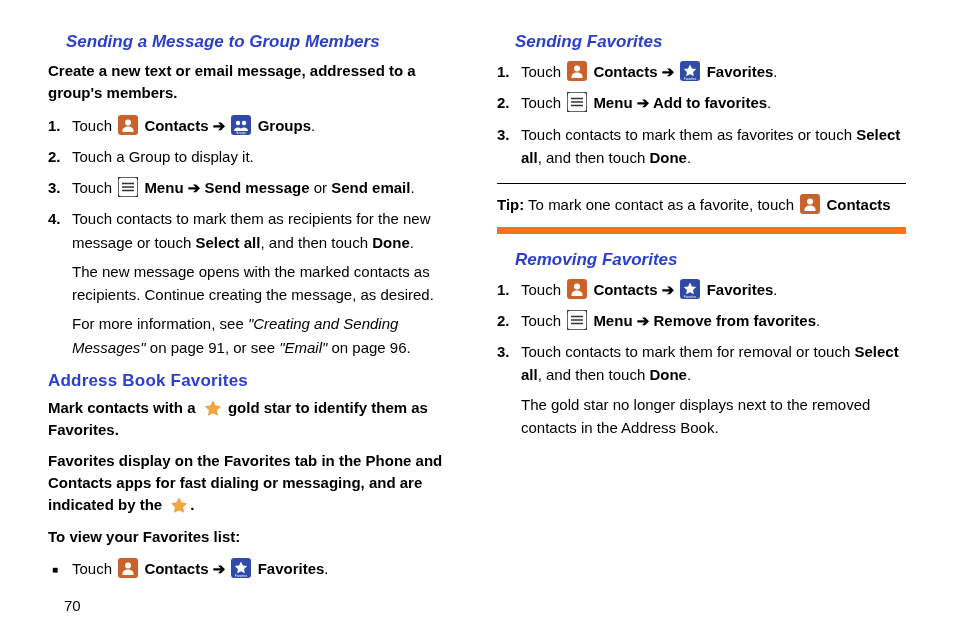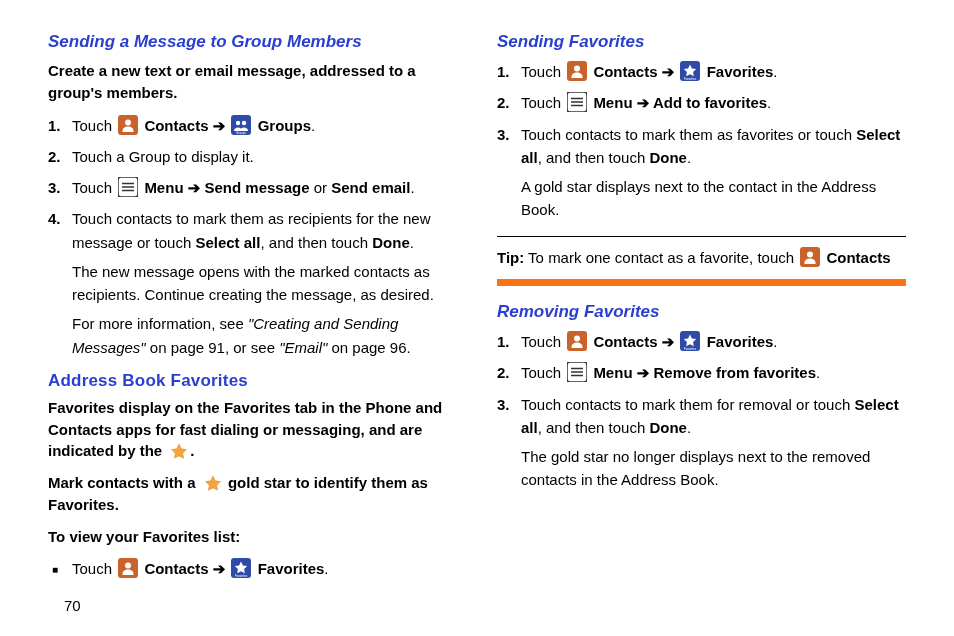--- a/index.html
+++ b/index.html
@@ -19,21 +19,21 @@
     gap: 40px;
   }
   .col {
     flex: 1;
   }
   .section-title {
     color: #2a3fce;
     font-weight: bold;
     font-style: italic;
     font-size: 17px;
-    margin: 4px 0 8px 0;
+    margin: 4px 0 8px 18px;
   }
   .heading {
     color: #2a3fce;
     font-weight: 800;
     font-size: 17px;
     margin: 12px 0 6px 0;
     letter-spacing: 0.2px;
   }
   .para {
     margin: 4px 0 10px 0;
@@ -180,35 +180,35 @@
         <div class="sub">The new message opens with the marked contacts as recipients. Continue creating the message, as desired.</div>
         <div class="sub">
           <span>For more information, see </span><span class="italic">"Creating and Sending Messages"</span><span> on page 91, or see </span><span class="italic">"Email"</span><span> on page 96.</span>
         </div>
       </li>
     </ol>
 
     <div class="heading">Address Book Favorites</div>
 
     <div class="para">
+      <span>Mark contacts with a </span><span class="icon star-small">
+            <svg>
+              <use href="#icon-star"></use>
+            </svg>
+          </span><span> gold star to identify them as Favorites.</span>
+    </div>
+
+    <div class="para">
       <span>Favorites display on the Favorites tab in the Phone and Contacts apps for fast dialing or messaging, and are indicated by the </span><span class="icon star-small">
             <svg>
               <use href="#icon-star"></use>
             </svg>
           </span><span>.</span>
     </div>
 
-    <div class="para">
-      <span>Mark contacts with a </span><span class="icon star-small">
-            <svg>
-              <use href="#icon-star"></use>
-            </svg>
-          </span><span> gold star to identify them as Favorites.</span>
-    </div>
-
     <div class="para">To view your Favorites list:</div>
 
     <ul class="bullet-list">
       <li>
         <span>Touch </span><span class="icon">
               <svg>
                 <use href="#icon-contacts"></use>
               </svg>
             </span>
         <span class="bold">Contacts</span><span class="bold"> ➔ </span><span class="icon">
@@ -243,21 +243,20 @@
       <li>
         <span>Touch </span><span class="icon">
               <svg>
                 <use href="#icon-menu"></use>
               </svg>
             </span>
         <span class="bold">Menu</span><span class="bold"> ➔ </span><span class="bold">Add to favorites</span><span>.</span>
       </li>
       <li>
         <span>Touch contacts to mark them as favorites or touch </span><span class="bold">Select all</span><span>, and then touch </span><span class="bold">Done</span><span>.</span>
-        <div class="sub">A gold star displays next to the contact in the Address Book.</div>
       </li>
     </ol>
 
     <div class="tip-box">
       <span class="bold">Tip:</span><span> To mark one contact as a favorite, touch </span><span class="icon">
             <svg>
               <use href="#icon-contacts"></use>
             </svg>
           </span>
       <span class="bold">Contacts</span>

